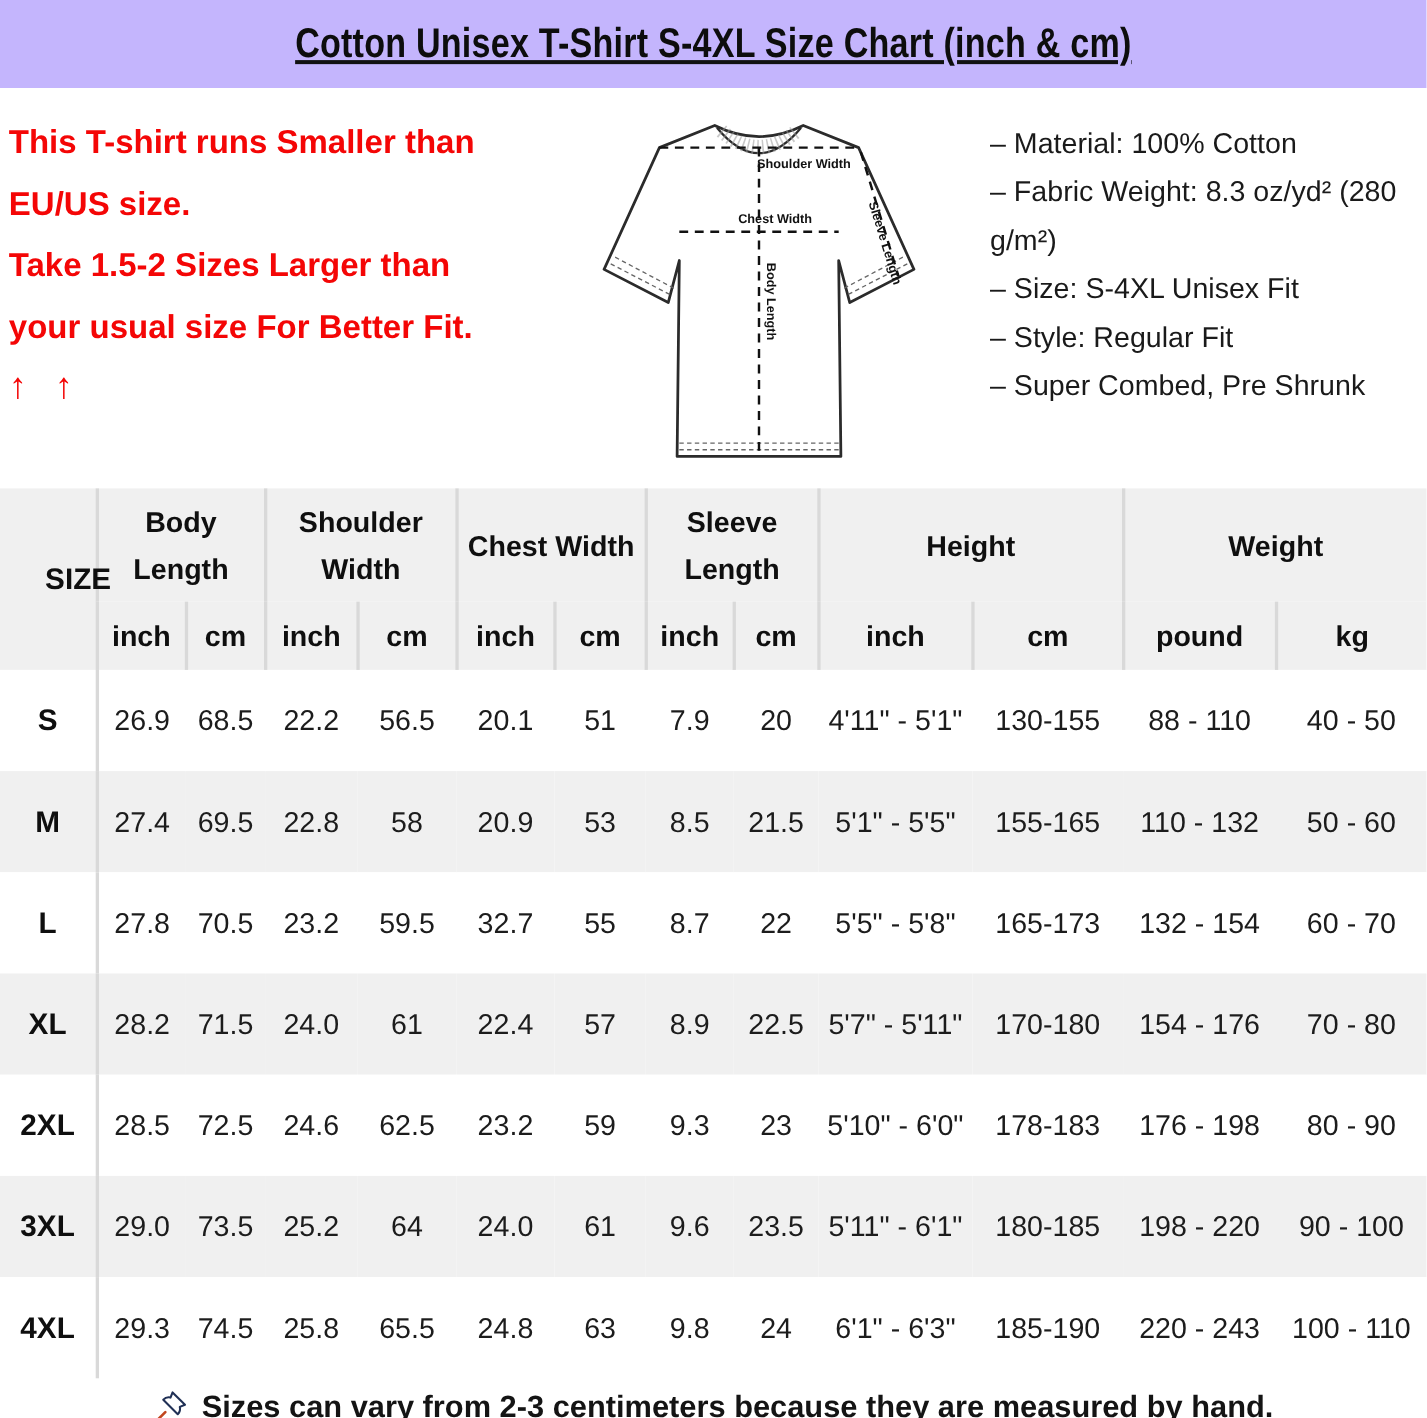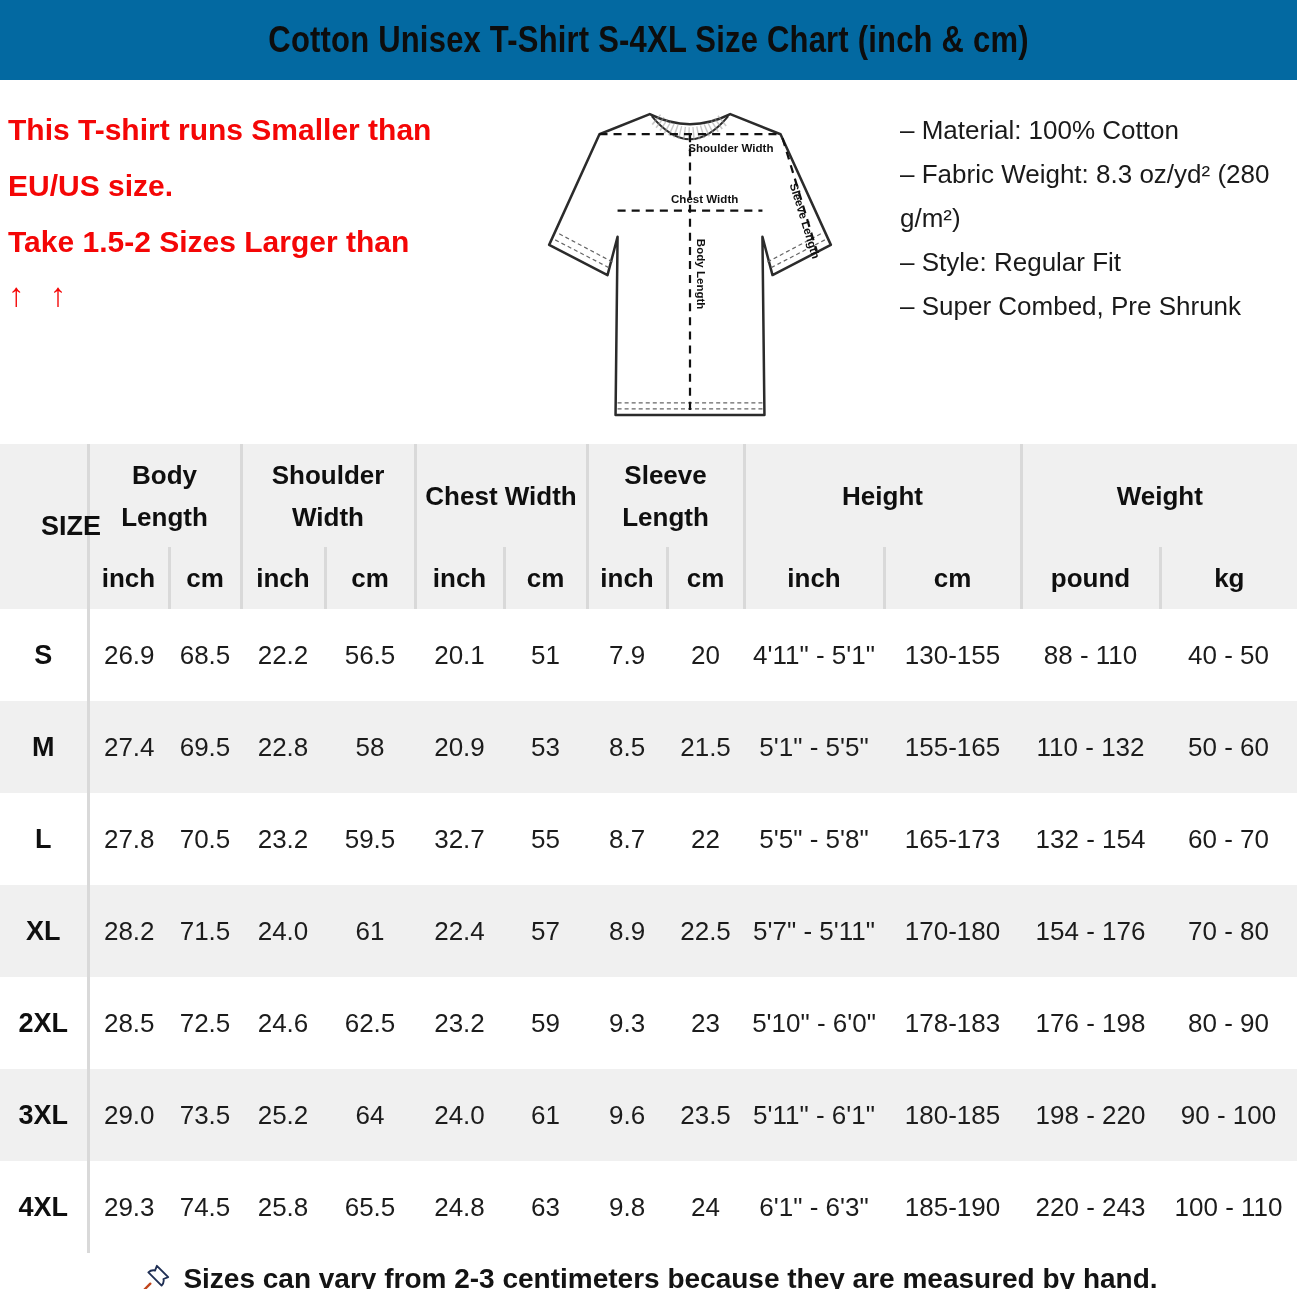--- a/index.html
+++ b/index.html
@@ -3,22 +3,22 @@
 <meta charset="utf-8">
 <style>
   html,body { margin:0; padding:0; background:#ffffff; }
   body {
     width:1297px; height:1289px; position:relative;
     font-family:"Liberation Sans", sans-serif; color:#111111;
   }
 
   
   .banner {
-    width:1297px; height:80px; background:#0369a1;
-    display:flex; align-items:center; justify-content:center;
+    width:1297px; height:80px; background:#c4b5fd;
+    display:flex; align-items:center; justify-content:center;text-decoration:underline;
   }
   .banner h1 {
     margin:0; font-size:31px; font-weight:bold; color:#0d0d0d;
     transform:scaleY(1.22); letter-spacing:0.2px; white-space:nowrap;
   }
 
   
   .info { display:flex; margin:18px 14px 0 8px; height:332px; }
 
   .warning {
@@ -74,20 +74,21 @@
   <h1>Cotton Unisex T-Shirt S-4XL Size Chart (inch &amp; cm)</h1>
 </div>
 
 <div class="info">
 
   <div class="warning">
     <div id="warning-lines">
         <div class="warning-line">This T-shirt runs Smaller than</div>
         <div class="warning-line">EU/US size.</div>
         <div class="warning-line">Take 1.5-2 Sizes Larger than</div>
+        <div class="warning-line">your usual size For Better Fit.</div>
       </div>
     <div class="arrows">↑ ↑</div>
   </div>
 
   <div class="diagram">
     <svg width="352" height="332" viewBox="0 0 340 330">
 
       <path d="M130 16 L80 36 L30 146 L88 176 L98 138 L96 315 L244 315 L242 138 L252 176 L310 146 L260 36 L210 16 Q170 36 130 16 Z" fill="#ffffff" stroke="#2b2b2b" stroke-width="2.5" stroke-linejoin="round"></path>
 
       <path d="M132 18 Q170 64 208 18" fill="none" stroke="#2b2b2b" stroke-width="2"></path>
@@ -112,20 +113,21 @@
       <text x="253" y="54" text-anchor="end" font-size="11.5" font-weight="bold" fill="#111">Shoulder Width</text>
       <text x="218" y="104" text-anchor="end" font-size="11.5" font-weight="bold" fill="#111">Chest Width</text>
       <text transform="translate(177 140) rotate(90)" font-size="11.5" font-weight="bold" fill="#111">Body Length</text>
       <text transform="translate(269 86) rotate(73)" font-size="11.5" font-weight="bold" fill="#111">Sleeve Length</text>
     </svg>
   </div>
 
   <div class="specs" id="specs-list">
       <div class="spec-item">– Material: 100% Cotton</div>
       <div class="spec-item">– Fabric Weight: 8.3 oz/yd² (280 g/m²)</div>
+      <div class="spec-item">– Size: S-4XL Unisex Fit</div>
       <div class="spec-item">– Style: Regular Fit</div>
       <div class="spec-item">– Super Combed, Pre Shrunk</div>
     </div>
 </div>
 
 <table class="size-chart">
   <colgroup>
     <col style="width:88px">
       <col style="width:81px">
       <col style="width:72px">

